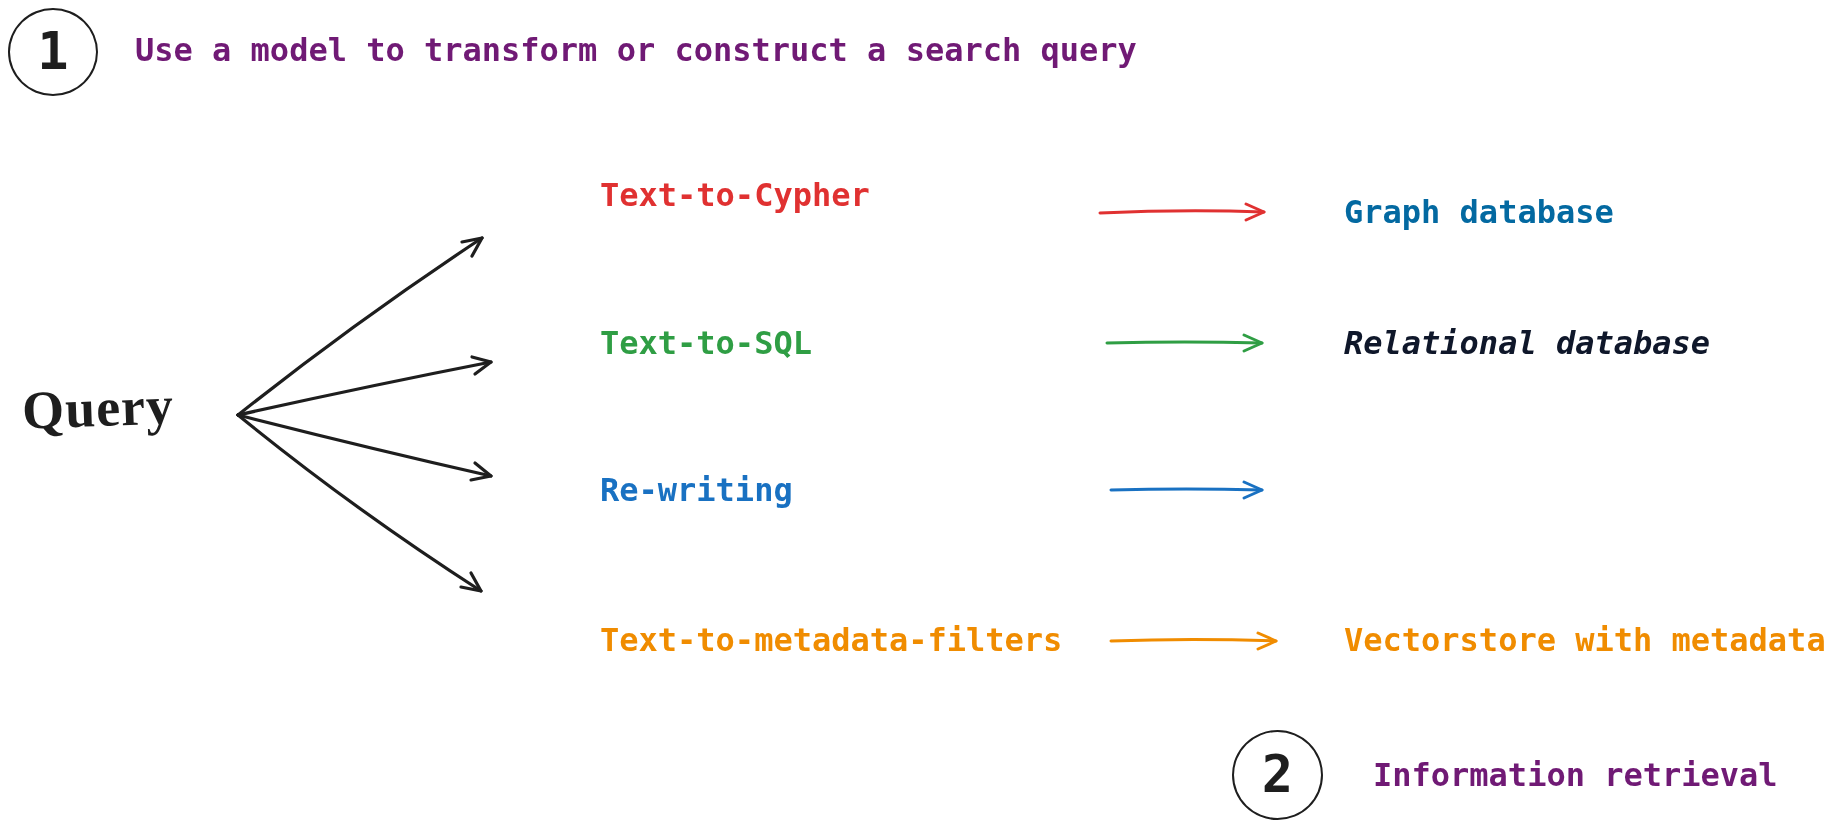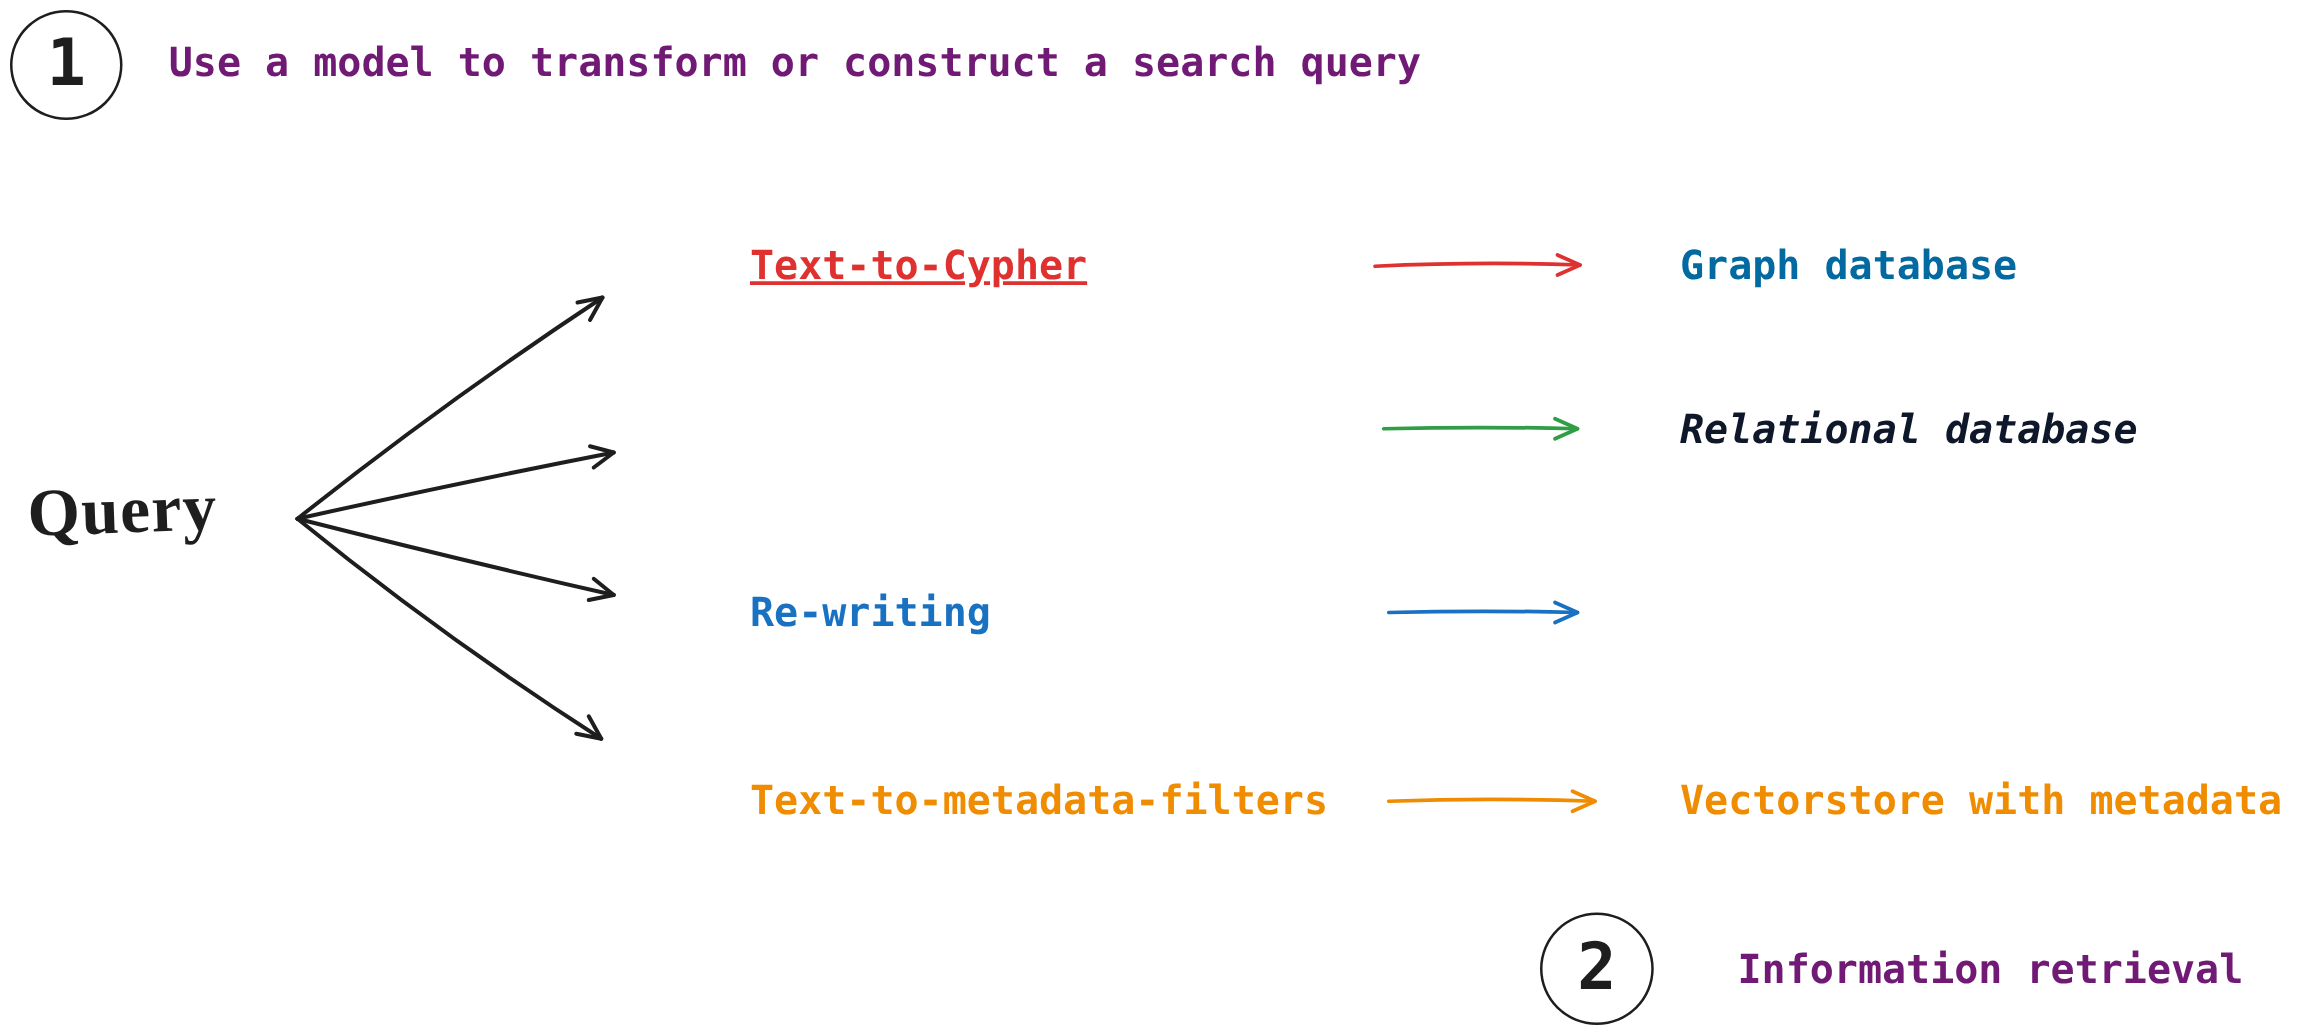--- a/index.html
+++ b/index.html
@@ -120,28 +120,29 @@
     <g class="arrow" stroke-width="3" style="stroke: rgb(25, 113, 194);">
       <path d="M1111,490 Q1186,488 1262,490"></path>
       <polyline points="1244,482 1262,490 1244,498"></polyline>
     </g>
     <g class="arrow" stroke-width="3" style="stroke: rgb(240, 140, 0);">
       <path d="M1111,641 Q1192,638 1276,641"></path>
       <polyline points="1258,633 1276,641 1258,649"></polyline>
     </g>
   </svg>
 
-  <div class="row-label" style="left: 600px; top: 192px; color: rgb(224, 49, 49); text-decoration: underline;">Text-to-Cypher</div>
+  <div class="row-label" style="left: 600px; top: 175px; color: rgb(224, 49, 49);">Text-to-Cypher</div>
   <div class="row-label" style="left: 1344px; top: 192px; color: #0369a1;">Graph database</div>
 
+  <div class="row-label" style="left: 600px; top: 323px; color: rgb(47, 158, 68);">Text-to-SQL</div>
   <div class="row-label" style="left: 1344px; top: 323px; color: #0f172a; font-style: italic;">Relational database</div>
 
   <div class="row-label" style="left: 600px; top: 470px; color: rgb(25, 113, 194);">Re-writing</div>
 
   <div class="row-label" style="left: 600px; top: 620px; color: rgb(240, 140, 0);">Text-to-metadata-filters</div>
   <div class="row-label" style="left: 1344px; top: 620px; color: rgb(240, 140, 0);">Vectorstore with metadata</div>
 
   <div class="badge" style="left:1232px; top:730px; width:91px; height:90px;">
     <span class="num">2</span>
   </div>
-  <div class="step-title" style="left:1373px; top:755px;margin-left:17px;">Information retrieval</div>
+  <div class="step-title" style="left:1373px; top:755px;">Information retrieval</div>
 
 </div>
 
 </body></html>

